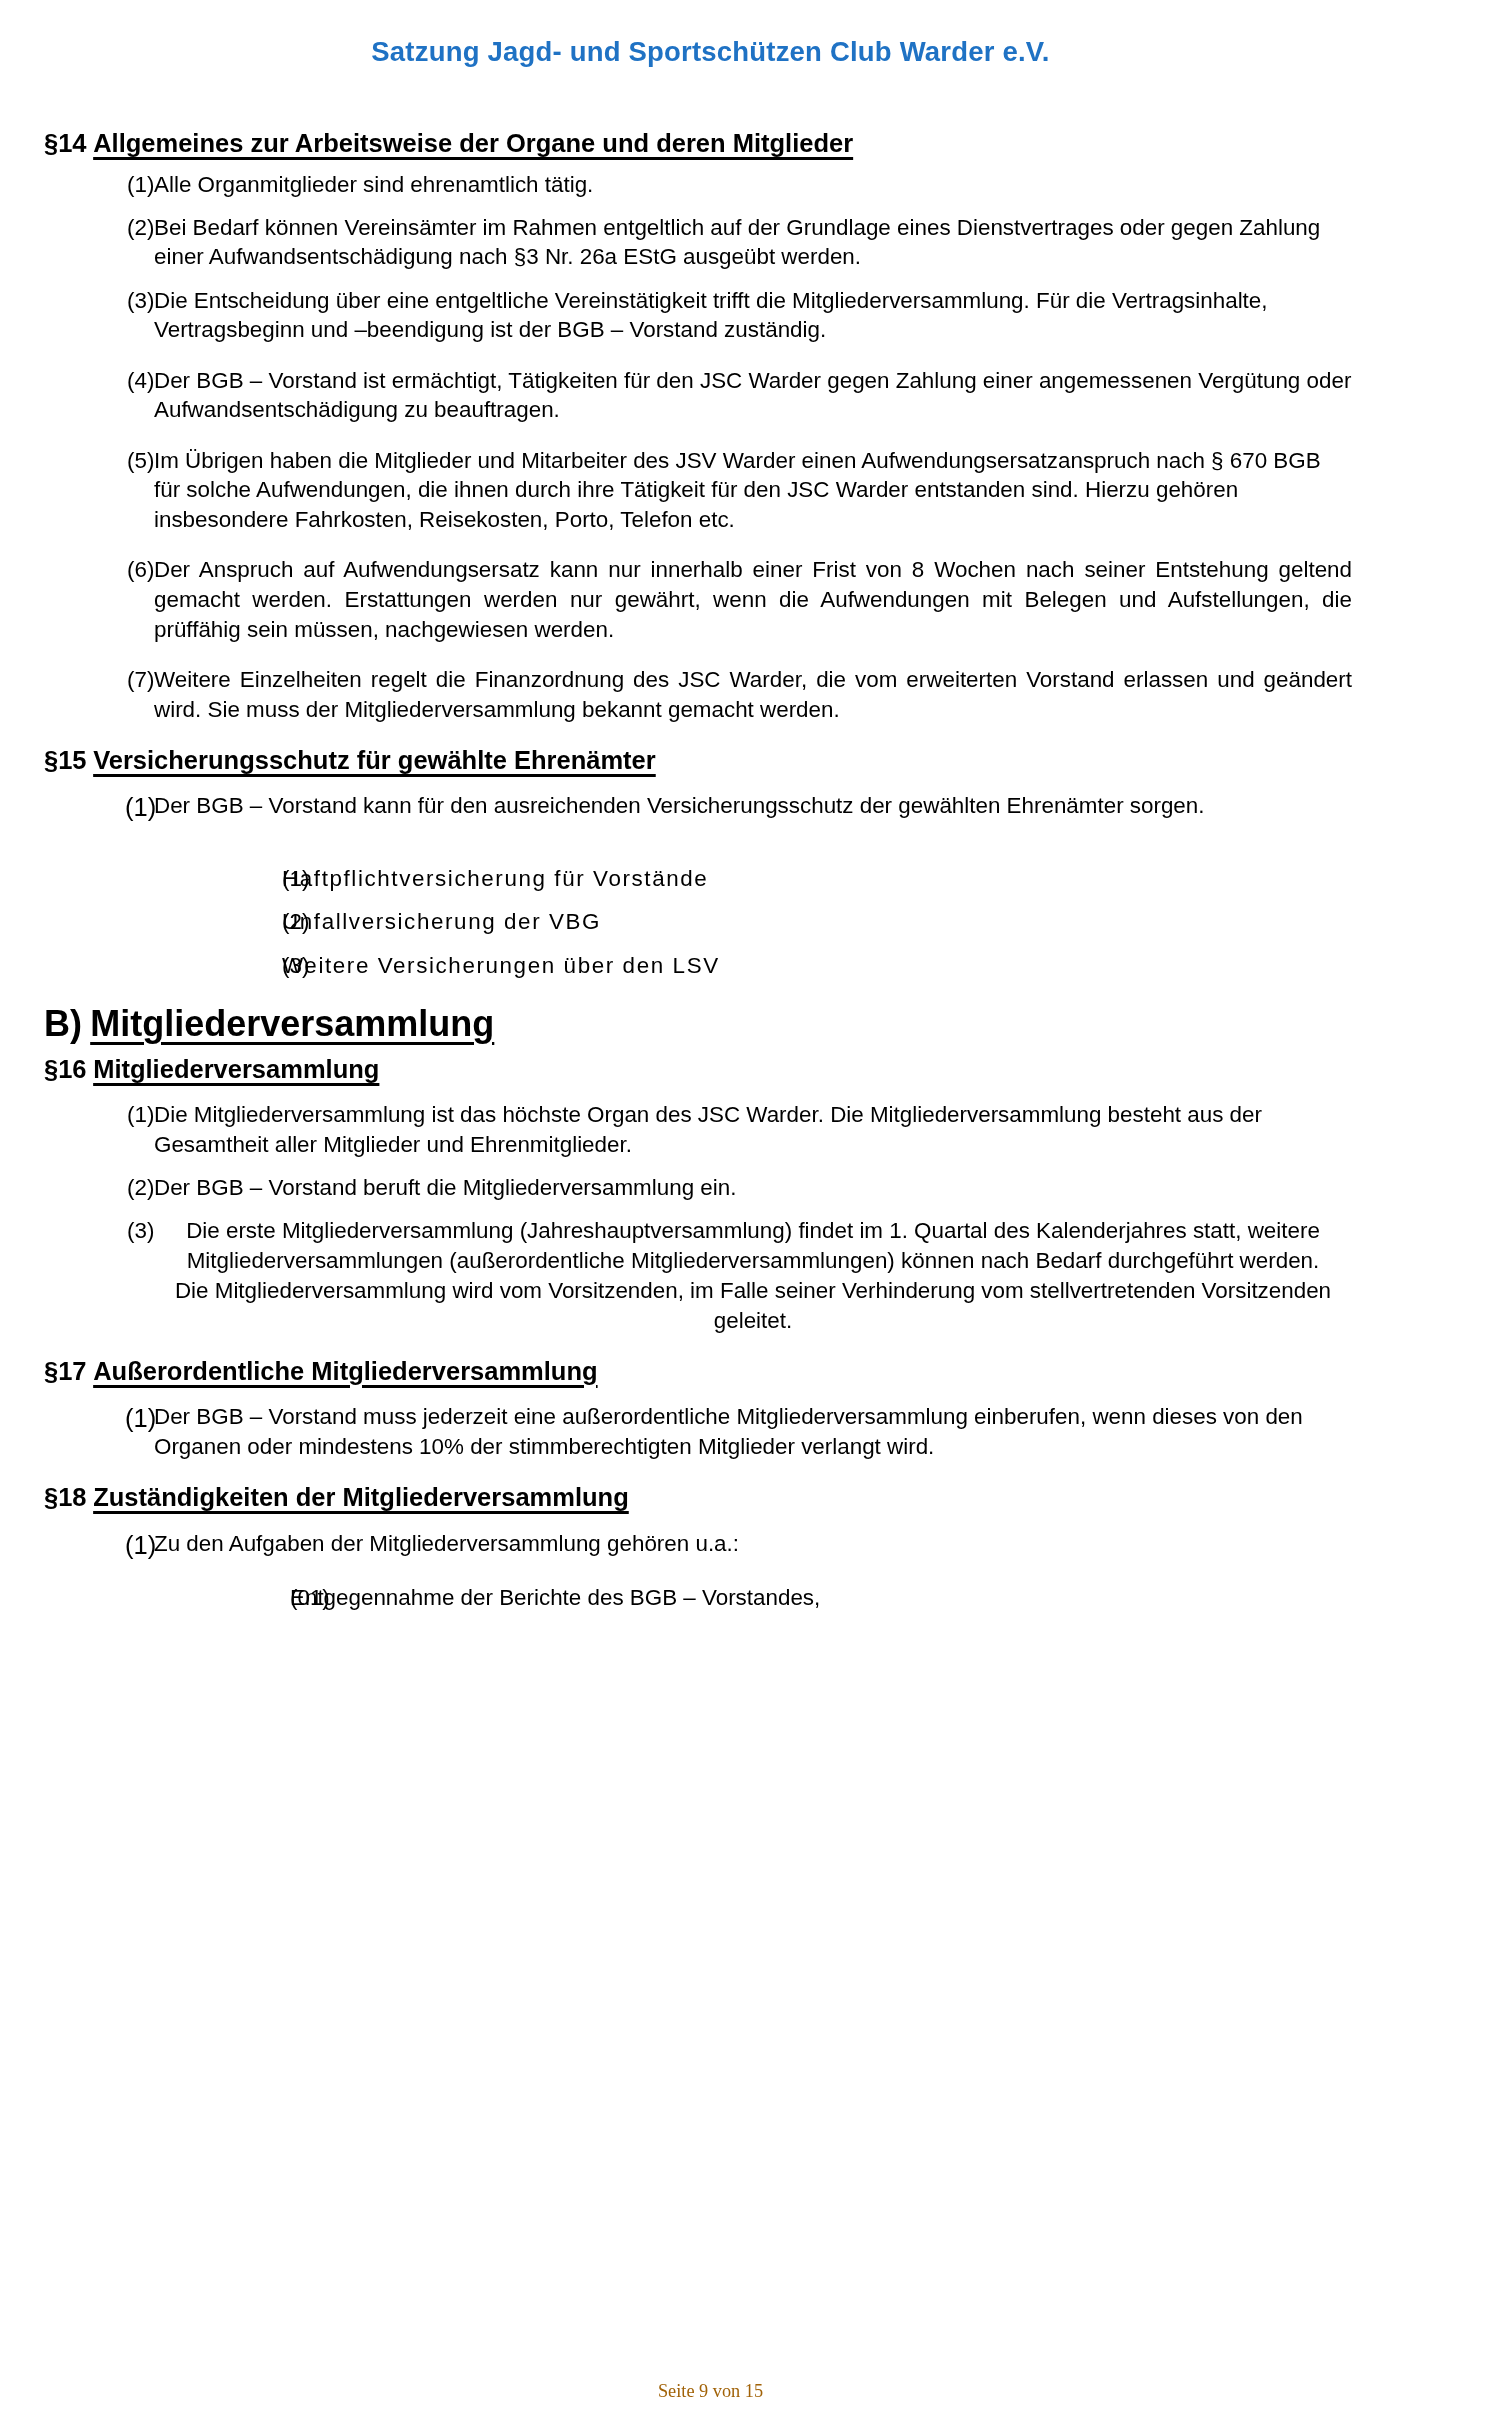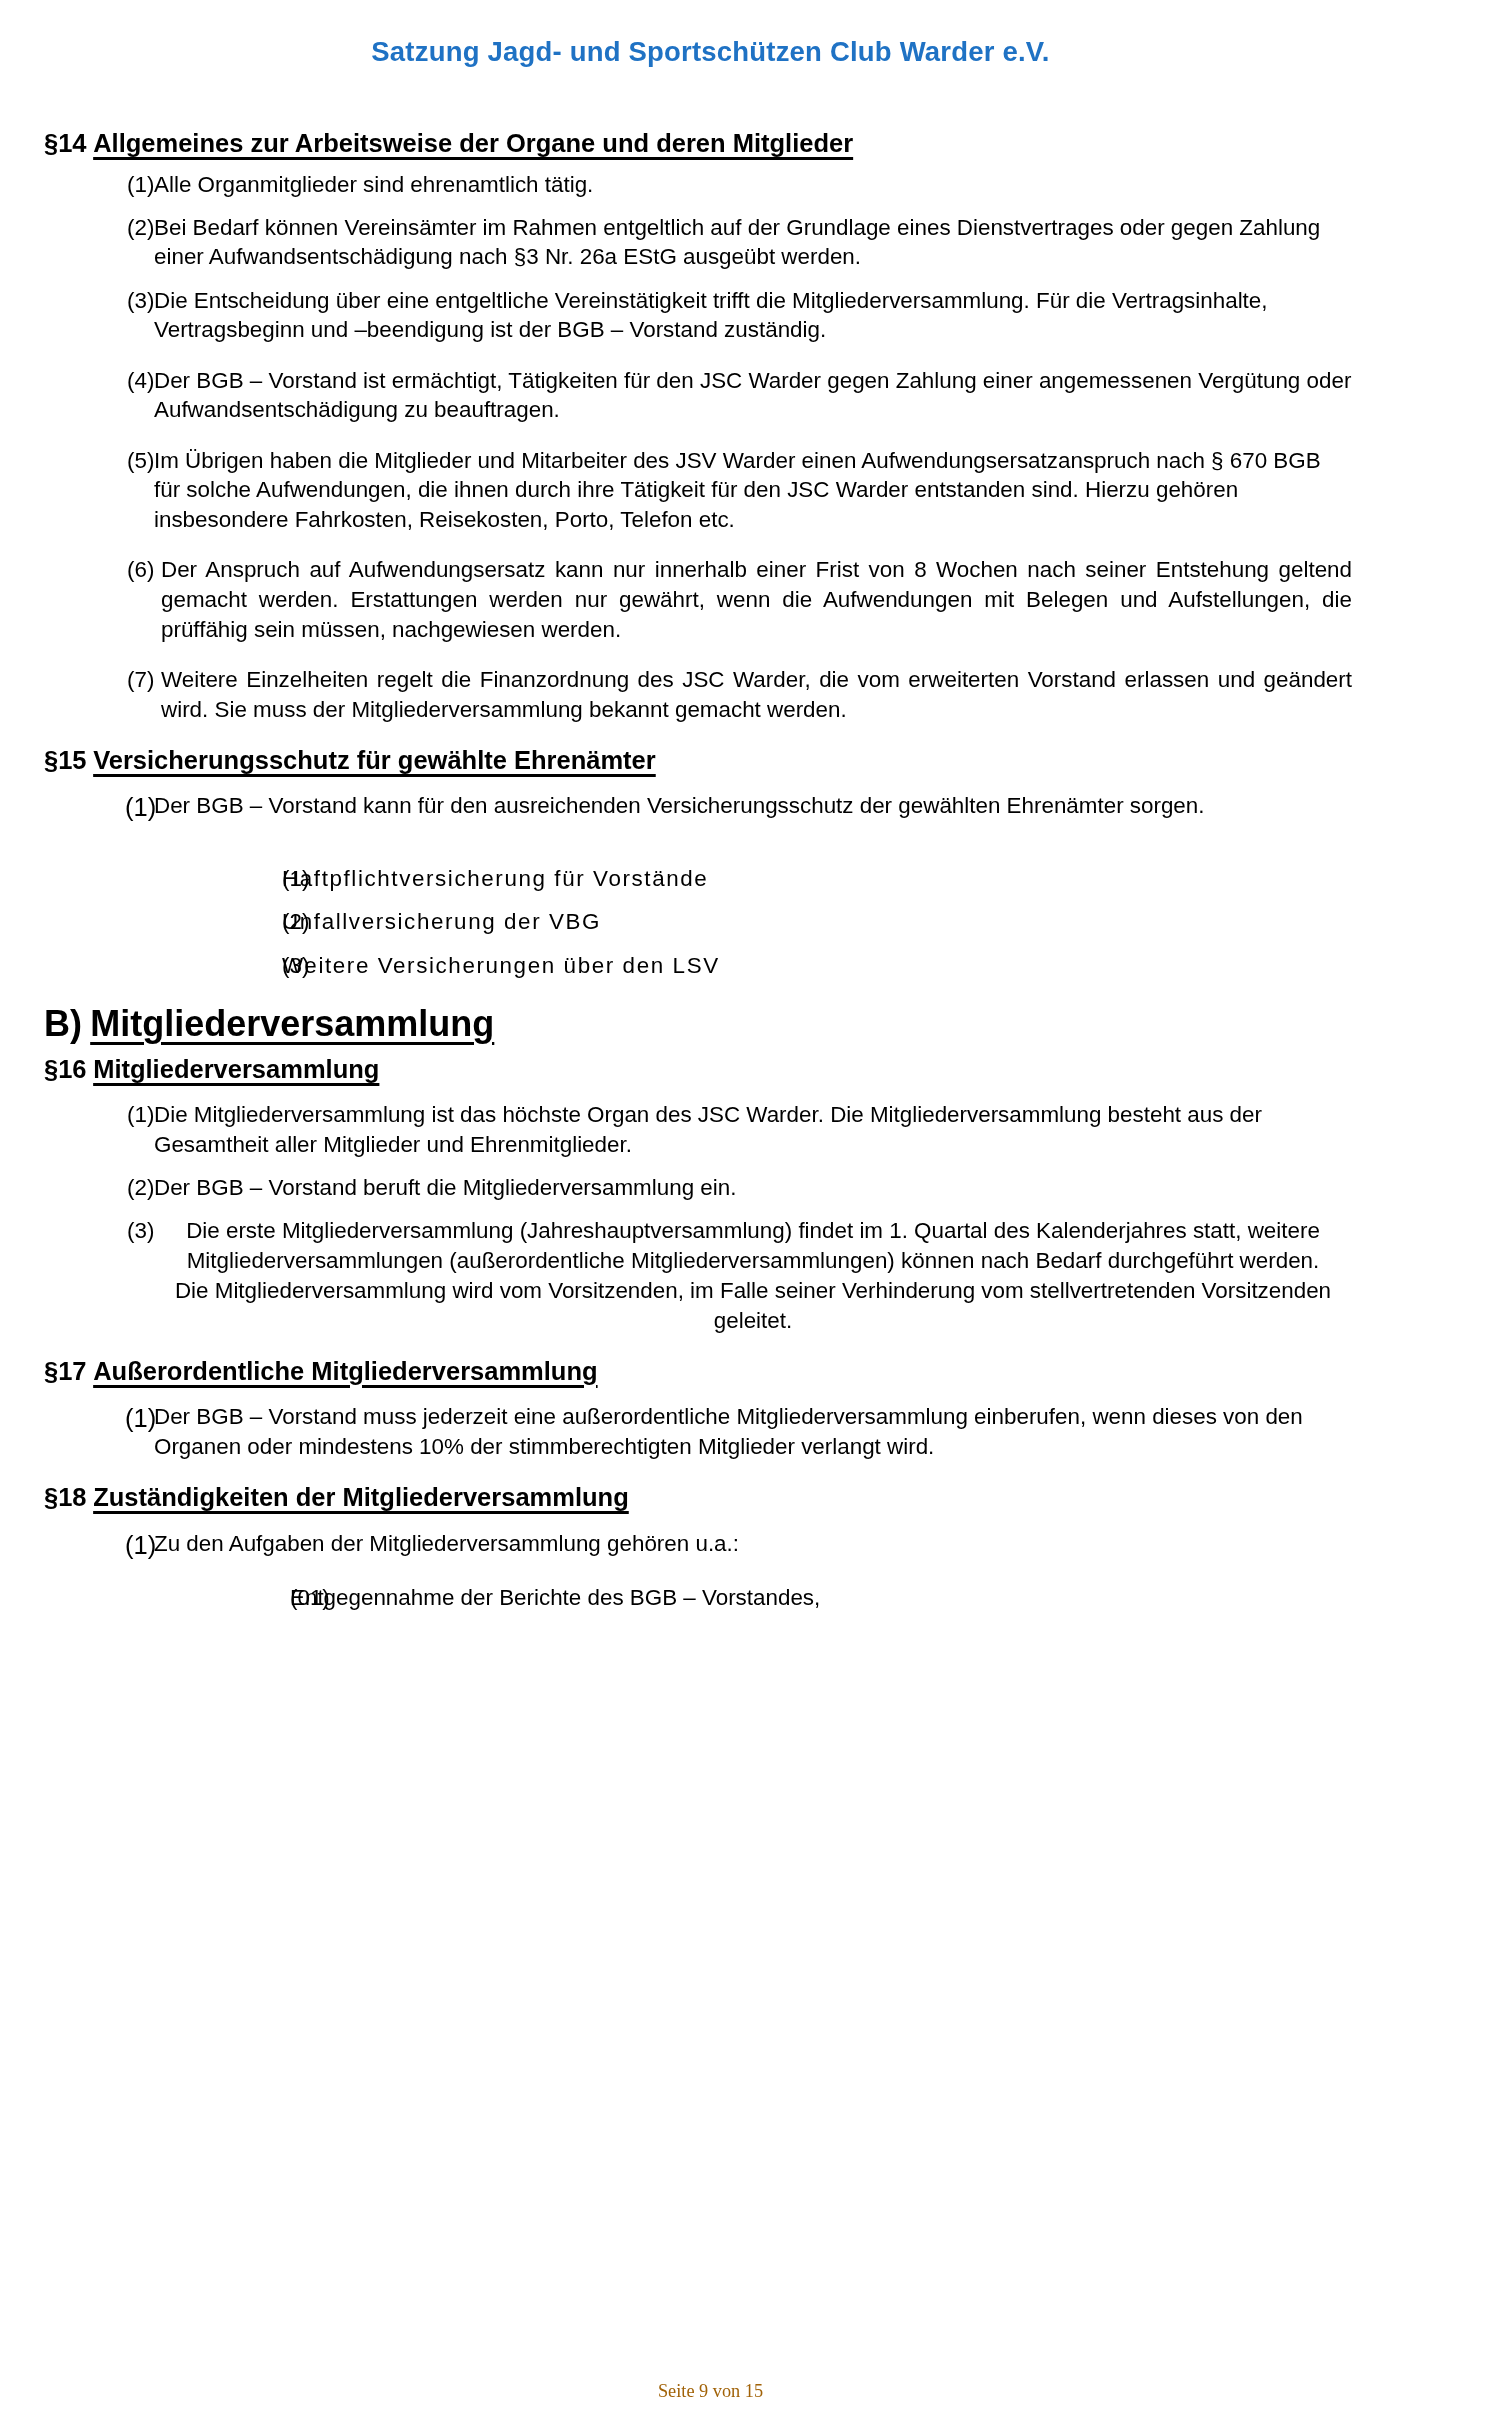--- a/index.html
+++ b/index.html
@@ -88,21 +88,21 @@
     flex: 0 0 auto;
     width: 110px;
     box-sizing: border-box;
     padding-left: 83px;
     white-space: nowrap;
   }
   .clause .body {
     flex: 1 1 auto;
     min-width: 0;
   }
-  .clause.justify .body { text-align: justify; margin-left: 7px; }
+  .clause.justify .body { text-align: justify; }
   .clause .body p { margin: 0; text-align: center; }
 
   
   .clause.big-marker .marker {
     font-size: 25.5px;
     padding-left: 81px;
   }
 
   
   .subclause {

